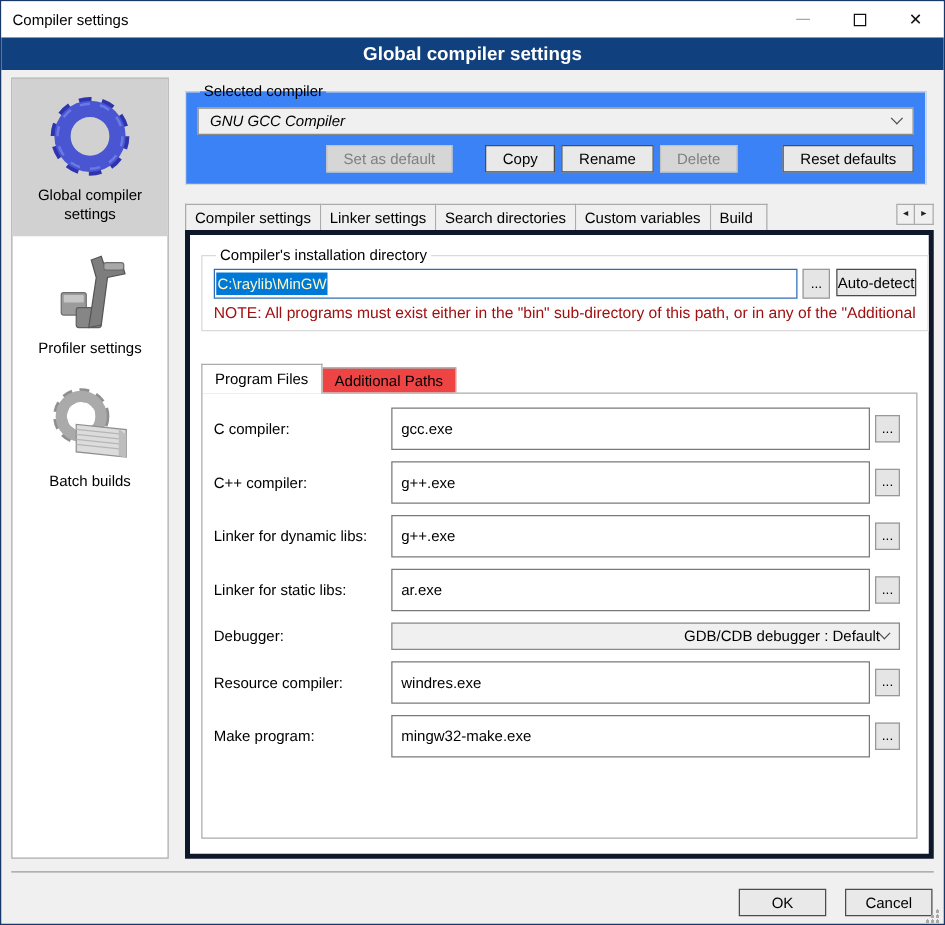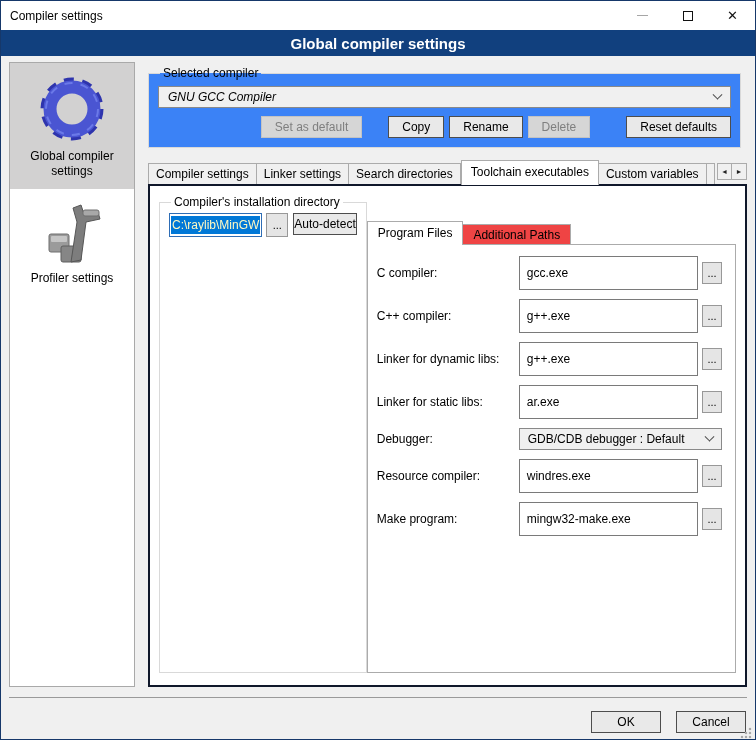--- a/index.html
+++ b/index.html
@@ -92,22 +92,22 @@
   .tab.clipped { width: 45px; overflow: hidden; padding-right: 0; }
   .tab-arrows { position: absolute; right: 0; bottom: 4px; display: flex; }
   .arrow-btn {
     width: 15px; height: 17px; border: 1px solid #ababab; background: #f0f0f0;
     font-size: 7px; display: flex; align-items: center; justify-content: center; color: #222;
   }
   .arrow-btn + .arrow-btn { border-left: none; }
 
   
   .tabpage {
-    background: #fff; border: 2px solid #0f172a; flex: 1; min-height: 0;
-    padding: 9px 9px 12px 9px; display: flex; position: relative; z-index: 1;
+    background: #fff; border: 4px solid #0f172a; flex: 1; min-height: 0;
+    padding: 9px 9px 12px 9px; display: flex; flex-direction: column; position: relative; z-index: 1;
   }
 
   .install-box { background: #fff; padding: 4px 9px 7px 9px; flex: 0 0 auto; }
   .path-row { display: flex; align-items: stretch; height: 24px; }
   .path-field {
     flex: 1; border: 1px solid #2e6db5; background: #fff; display: flex; align-items: center;
     padding: 0 1px; overflow: hidden;
   }
   .sel-text { background: #0078d7; color: #fef9c3; padding: 2px 1px; font-size: 12px; white-space: nowrap; }
   .mini-btn {
@@ -142,21 +142,21 @@
     padding: 0 7px; font-size: 12px;
   }
   .prog-browse {
     width: 20px; height: 22px; justify-self: end; background: #e5e5e5; border: 1px solid #989898;
     display: flex; align-items: center; justify-content: center; font-size: 11px; line-height: 1;
   }
   .prog-combo {
     grid-column: 2 / 4; height: 22px; background: #f0f0f0; border: 1px solid #898989;
     display: flex; align-items: center; padding: 0 8px;
   }
-  .prog-combo .combo-text { flex: 1; }
+  .prog-combo .combo-text { flex: 1; text-align: right; }
 
   
   .footer {
     flex: 0 0 auto; margin: 10px 8px 0 8px; border-top: 1px solid #9a9a9a;
     height: 42px; display: flex; align-items: flex-end; justify-content: flex-end; gap: 15px;
     padding: 0 1px 6px 0; position: relative;
   }
   .footer .btn { width: 70px; }
   .grip {
     position: absolute; right: -6px; bottom: -1px; width: 14px; height: 14px;
@@ -210,20 +210,34 @@
         <div class="side-icon">
           <svg width="66" height="66" viewBox="0 0 66 66">
             <rect x="10" y="34" width="20" height="18" rx="2" fill="#9b9b9b" stroke="#6e6e6e"></rect>
             <rect x="12" y="36" width="16" height="6" rx="1" fill="#c6c6c6"></rect>
             <rect x="22" y="46" width="20" height="16" rx="2" fill="#868686" stroke="#5e5e5e"></rect>
             <path d="M34 8 l8 -3 3 9 14 -2 2 7 -14 3 -5 38 -10 2 6 -40 z" fill="#7d7d7d" stroke="#565656"></path>
             <rect x="44" y="10" width="16" height="6" rx="2" fill="#a8a8a8" stroke="#6e6e6e"></rect>
           </svg>
         </div>
         <div class="side-label">Profiler settings</div>
+      </div>
+      <div class="side-item">
+        <div class="side-icon">
+          <svg width="70" height="70" viewBox="0 0 70 70">
+            <circle cx="28" cy="28" r="17" fill="none" stroke="#8f8f8f" stroke-width="11" stroke-dasharray="6.4 4.8"></circle>
+            <circle cx="28" cy="28" r="16" fill="none" stroke="#aaaaaa" stroke-width="9"></circle>
+            <g transform="skewY(6)">
+              <rect x="24" y="32" width="40" height="22" fill="#dcdcdc" stroke="#8f8f8f"></rect>
+              <path d="M24 36 h40 M24 40 h40 M24 44 h40 M24 48 h40" stroke="#b5b5b5"></path>
+              <path d="M58 32 l6 4 v18 h-6 z" fill="#bdbdbd"></path>
+            </g>
+          </svg>
+        </div>
+        <div class="side-label">Batch builds</div>
       </div>
     </div>
 
     <div class="main">
 
       <fieldset class="compiler-box">
         <legend>Selected compiler</legend>
         <div class="combo">
           <span class="combo-text">GNU GCC Compiler</span>
           <span class="chevron"></span>
@@ -239,21 +253,20 @@
           <button class="btn disabled">Delete</button>
           <span class="gap-l"></span>
           <button class="btn">Reset defaults</button>
         </div>
       </fieldset>
 
       <div class="tabstrip">
         <div class="tab">Compiler settings</div>
         <div class="tab">Linker settings</div>
         <div class="tab">Search directories</div>
-        <div class="tab active">Toolchain executables</div>
         <div class="tab">Custom variables</div>
         <div class="tab clipped">Build</div>
         <div class="tab-arrows">
           <div class="arrow-btn">
               <span>◄</span>
             </div>
           <div class="arrow-btn">
               <span>►</span>
             </div>
         </div>
@@ -263,20 +276,21 @@
 
         <fieldset class="install-box">
           <legend>Compiler's installation directory</legend>
           <div class="path-row">
             <div class="path-field">
               <span class="sel-text">C:\raylib\MinGW</span>
             </div>
             <button class="mini-btn">...</button>
             <button class="btn autodetect">Auto-detect</button>
           </div>
+          <div class="note">NOTE: All programs must exist either in the "bin" sub-directory of this path, or in any of the "Additional</div>
         </fieldset>
 
         <div class="notebook">
           <div class="nb-tabs">
             <div class="nb-tab active">Program Files</div>
             <div class="nb-tab">Additional Paths</div>
           </div>
           <div class="nb-page">
             <div class="prog-grid">
 

